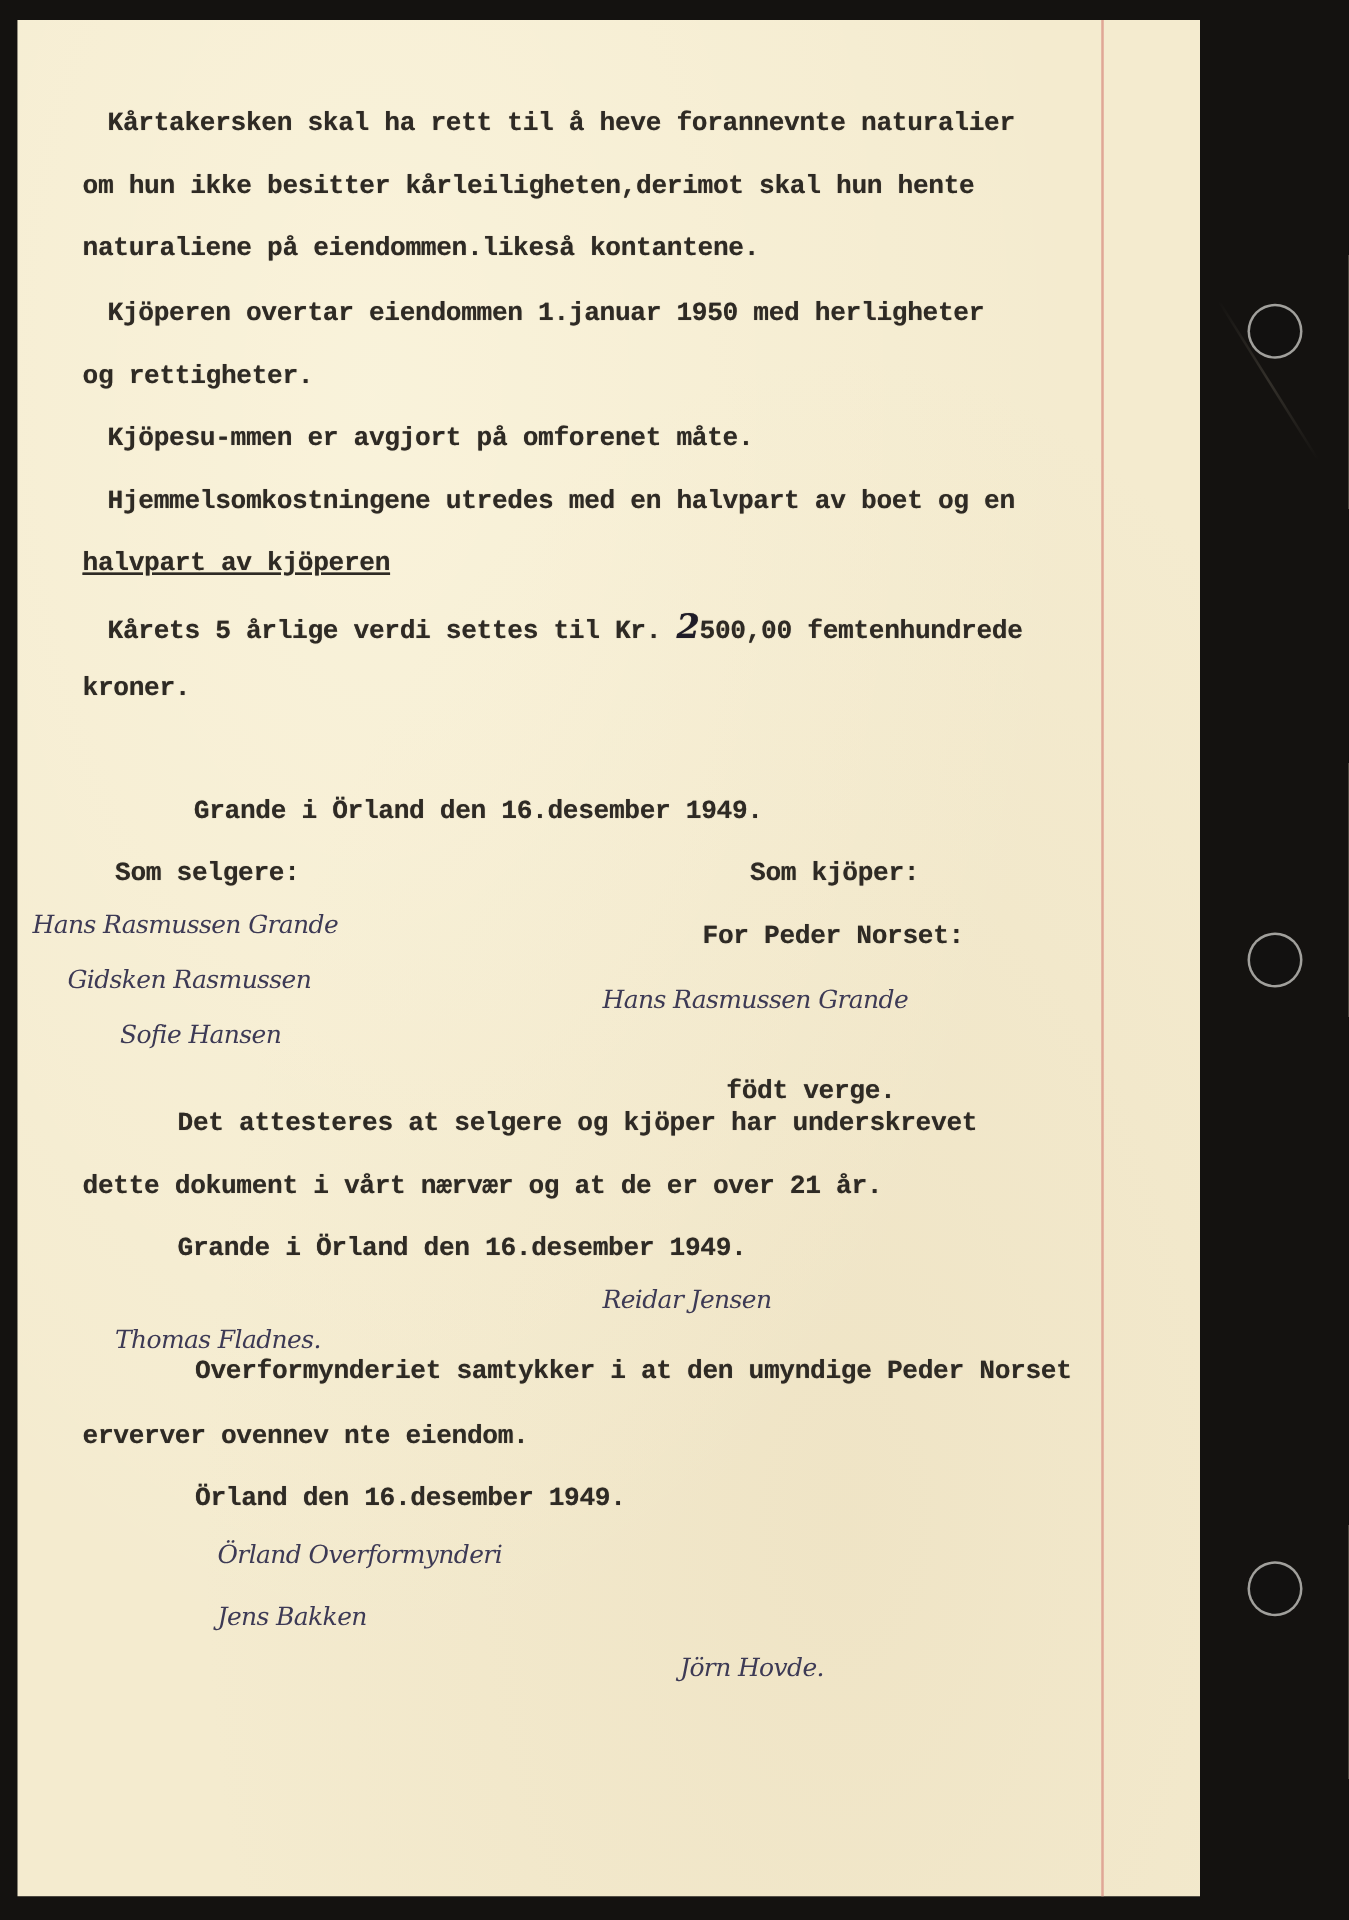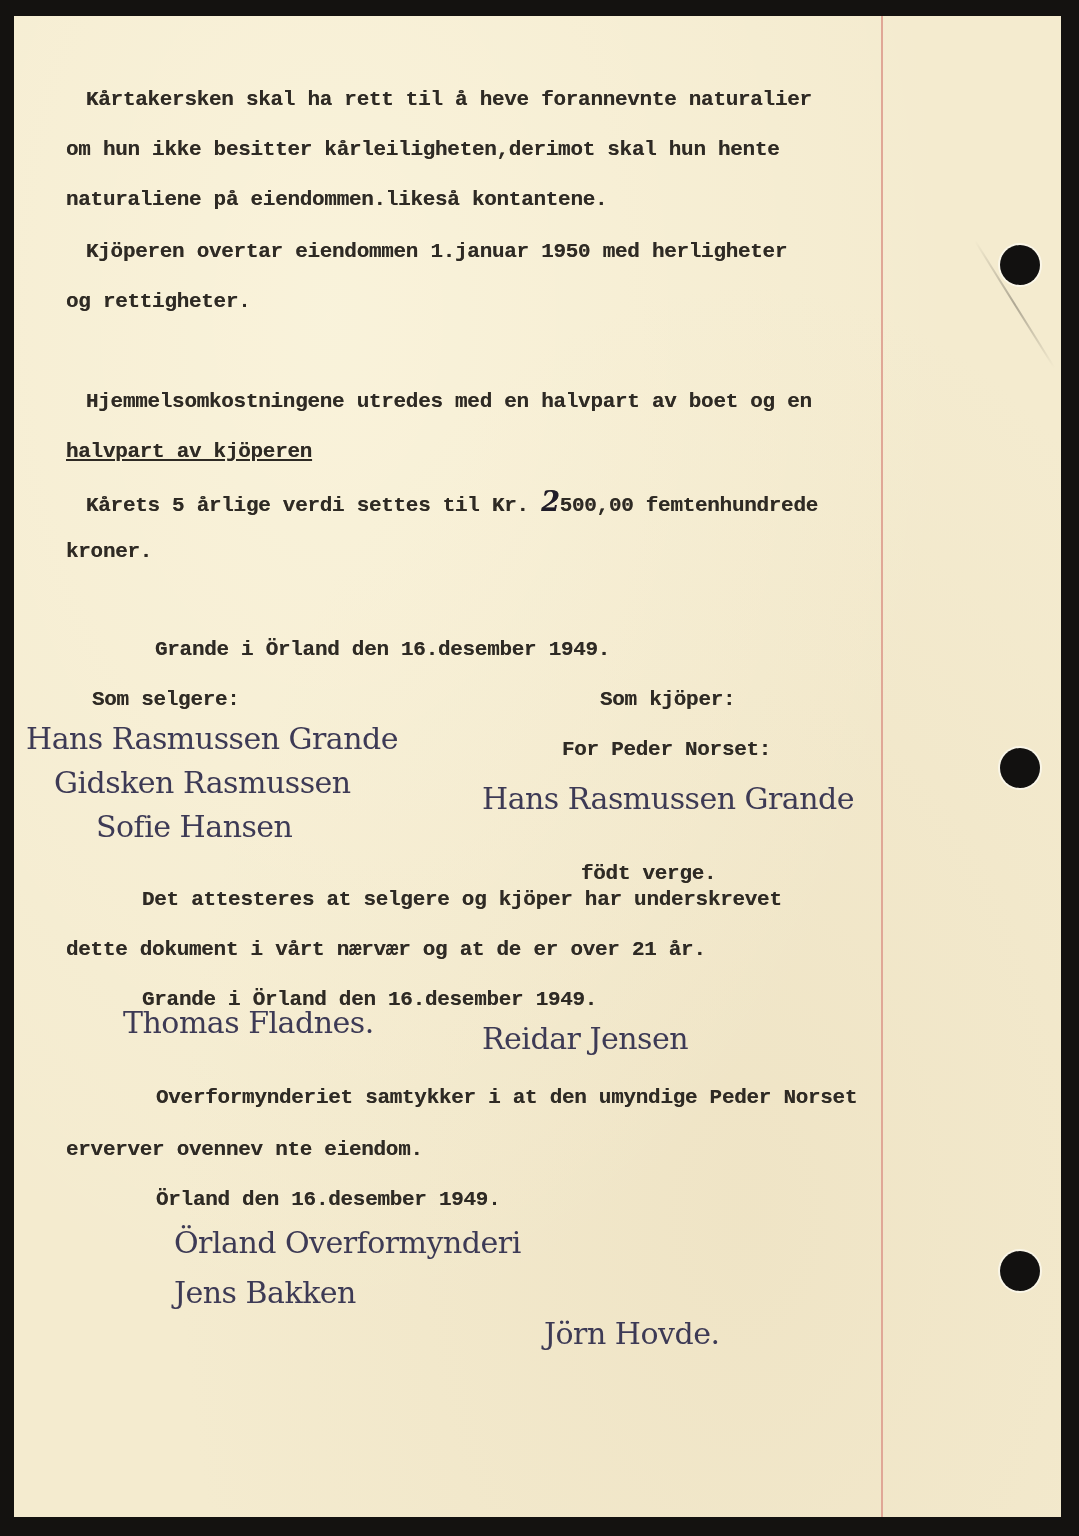--- a/index.html
+++ b/index.html
@@ -3,21 +3,21 @@
 <meta charset="utf-8">
 <style>
   html, body { margin: 0; padding: 0; }
   body {
     width: 1079px; height: 1536px;
     background: #141210;
     position: relative; overflow: hidden;
   }
   .page {
     position: absolute; left: 14px; top: 16px;
-    width: 1047px; height: 1501px;
+    width: 946px; height: 1501px;
     background: #f4ebcf;
     background-image:
       radial-gradient(ellipse at 30% 20%, rgba(255,250,230,0.5), rgba(0,0,0,0) 60%),
       radial-gradient(ellipse at 70% 80%, rgba(230,215,180,0.35), rgba(0,0,0,0) 55%);
   }
   .margin-line {
     position: absolute; left: 867px; top: 0; width: 2px; height: 100%;
     background: #e0a796;
   }
   .hole {
@@ -34,22 +34,23 @@
     position: absolute; white-space: pre;
     font-family: "Liberation Mono", "DejaVu Sans Mono", monospace;
     font-size: 21px; line-height: 24px;
     color: #2e2a24; letter-spacing: -0.3px;
     font-weight: bold;
     text-shadow: 0 0 0.6px rgba(40,35,30,0.6);
   }
   .hw {
     position: absolute; white-space: pre;
     font-family: "DejaVu Serif", "Liberation Serif", serif;
+    font-style: italic;
     color: #3d3a55;
-    font-size: 30px; line-height: 34px;
+    font-size: 20px; line-height: 34px;
     letter-spacing: -0.5px;
   }
   .hw-digit {
     font-family: "DejaVu Serif", serif; font-style: italic;
     color: #1f1c28; font-size: 27px; font-weight: bold;
   }
 </style>
 </head>
 <body>
 
@@ -60,20 +61,21 @@
   <div class="hole" style="left:986px; top:732px;"></div>
   <div class="hole" style="left:986px; top:1235px;"></div>
 
   <div class="tl" style="left:72px; top:72px;">Kårtakersken skal ha rett til å heve forannevnte naturalier</div>
   <div class="tl" style="left:52px; top:172px;">naturaliene på eiendommen.likeså kontantene.</div>
   <div class="tl" style="left:52px; top:122px;">om hun ikke besitter kårleiligheten,derimot skal hun hente</div>
 
   <div class="tl" style="left:72px; top:224px;">Kjöperen overtar eiendommen 1.januar 1950 med herligheter</div>
   <div class="tl" style="left:52px; top:274px;">og rettigheter.</div>
 
+  <div class="tl" style="left:72px; top:324px;">Kjöpesu-mmen er avgjort på omforenet måte.</div>
 
   <div class="tl" style="left:72px; top:374px;">Hjemmelsomkostningene utredes med en halvpart av boet og en</div>
   <div class="tl" style="left:52px; top:424px;text-decoration:underline;">halvpart av kjöperen</div>
 
   <div class="tl" style="left:72px; top:474px;"><span>Kårets 5 årlige verdi settes til Kr. </span><span class="hw-digit">2</span><span>500,00 femtenhundrede</span></div>
   <div class="tl" style="left:52px; top:524px;">kroner.</div>
 
   <div class="tl" style="left:141px; top:622px;">Grande i Örland den 16.desember 1949.</div>
 
   <div class="tl" style="left:78px; top:672px;text-align:center;">Som selgere:</div>
@@ -82,21 +84,21 @@
   <div class="hw" style="left:46px; top:794px;margin-left:36px;">Sofie Hansen</div>
 
   <div class="tl" style="left:586px; top:672px;">Som kjöper:</div>
   <div class="tl" style="left:548px; top:722px;">For Peder Norset:</div>
   <div class="hw" style="left:468px; top:766px;">Hans Rasmussen Grande</div>
   <div class="tl" style="left:567px; top:846px;">födt verge.</div>
 
   <div class="tl" style="left:128px; top:872px;">Det attesteres at selgere og kjöper har underskrevet</div>
   <div class="tl" style="left:52px; top:922px;">dette dokument i vårt nærvær og at de er over 21 år.</div>
   <div class="tl" style="left:128px; top:972px;">Grande i Örland den 16.desember 1949.</div>
-  <div class="hw" style="left:78px; top:990px;margin-left:31px;">Thomas Fladnes.</div>
+  <div class="hw" style="left:78px; top:1038px;">Thomas Fladnes.</div>
   <div class="hw" style="left:468px; top:1006px;">Reidar Jensen</div>
 
   <div class="tl" style="left:142px; top:1070px;">Overformynderiet samtykker i at den umyndige Peder Norset</div>
   <div class="tl" style="left:52px; top:1122px;">erverver ovennev nte eiendom.</div>
   <div class="tl" style="left:142px; top:1172px;">Örland den 16.desember 1949.</div>
   <div class="hw" style="left:160px; top:1210px;">Örland Overformynderi</div>
   <div class="hw" style="left:160px; top:1260px;">Jens Bakken</div>
   <div class="hw" style="left:530px; top:1260px;margin-top:41px;">Jörn Hovde.</div>
 </div>
 

